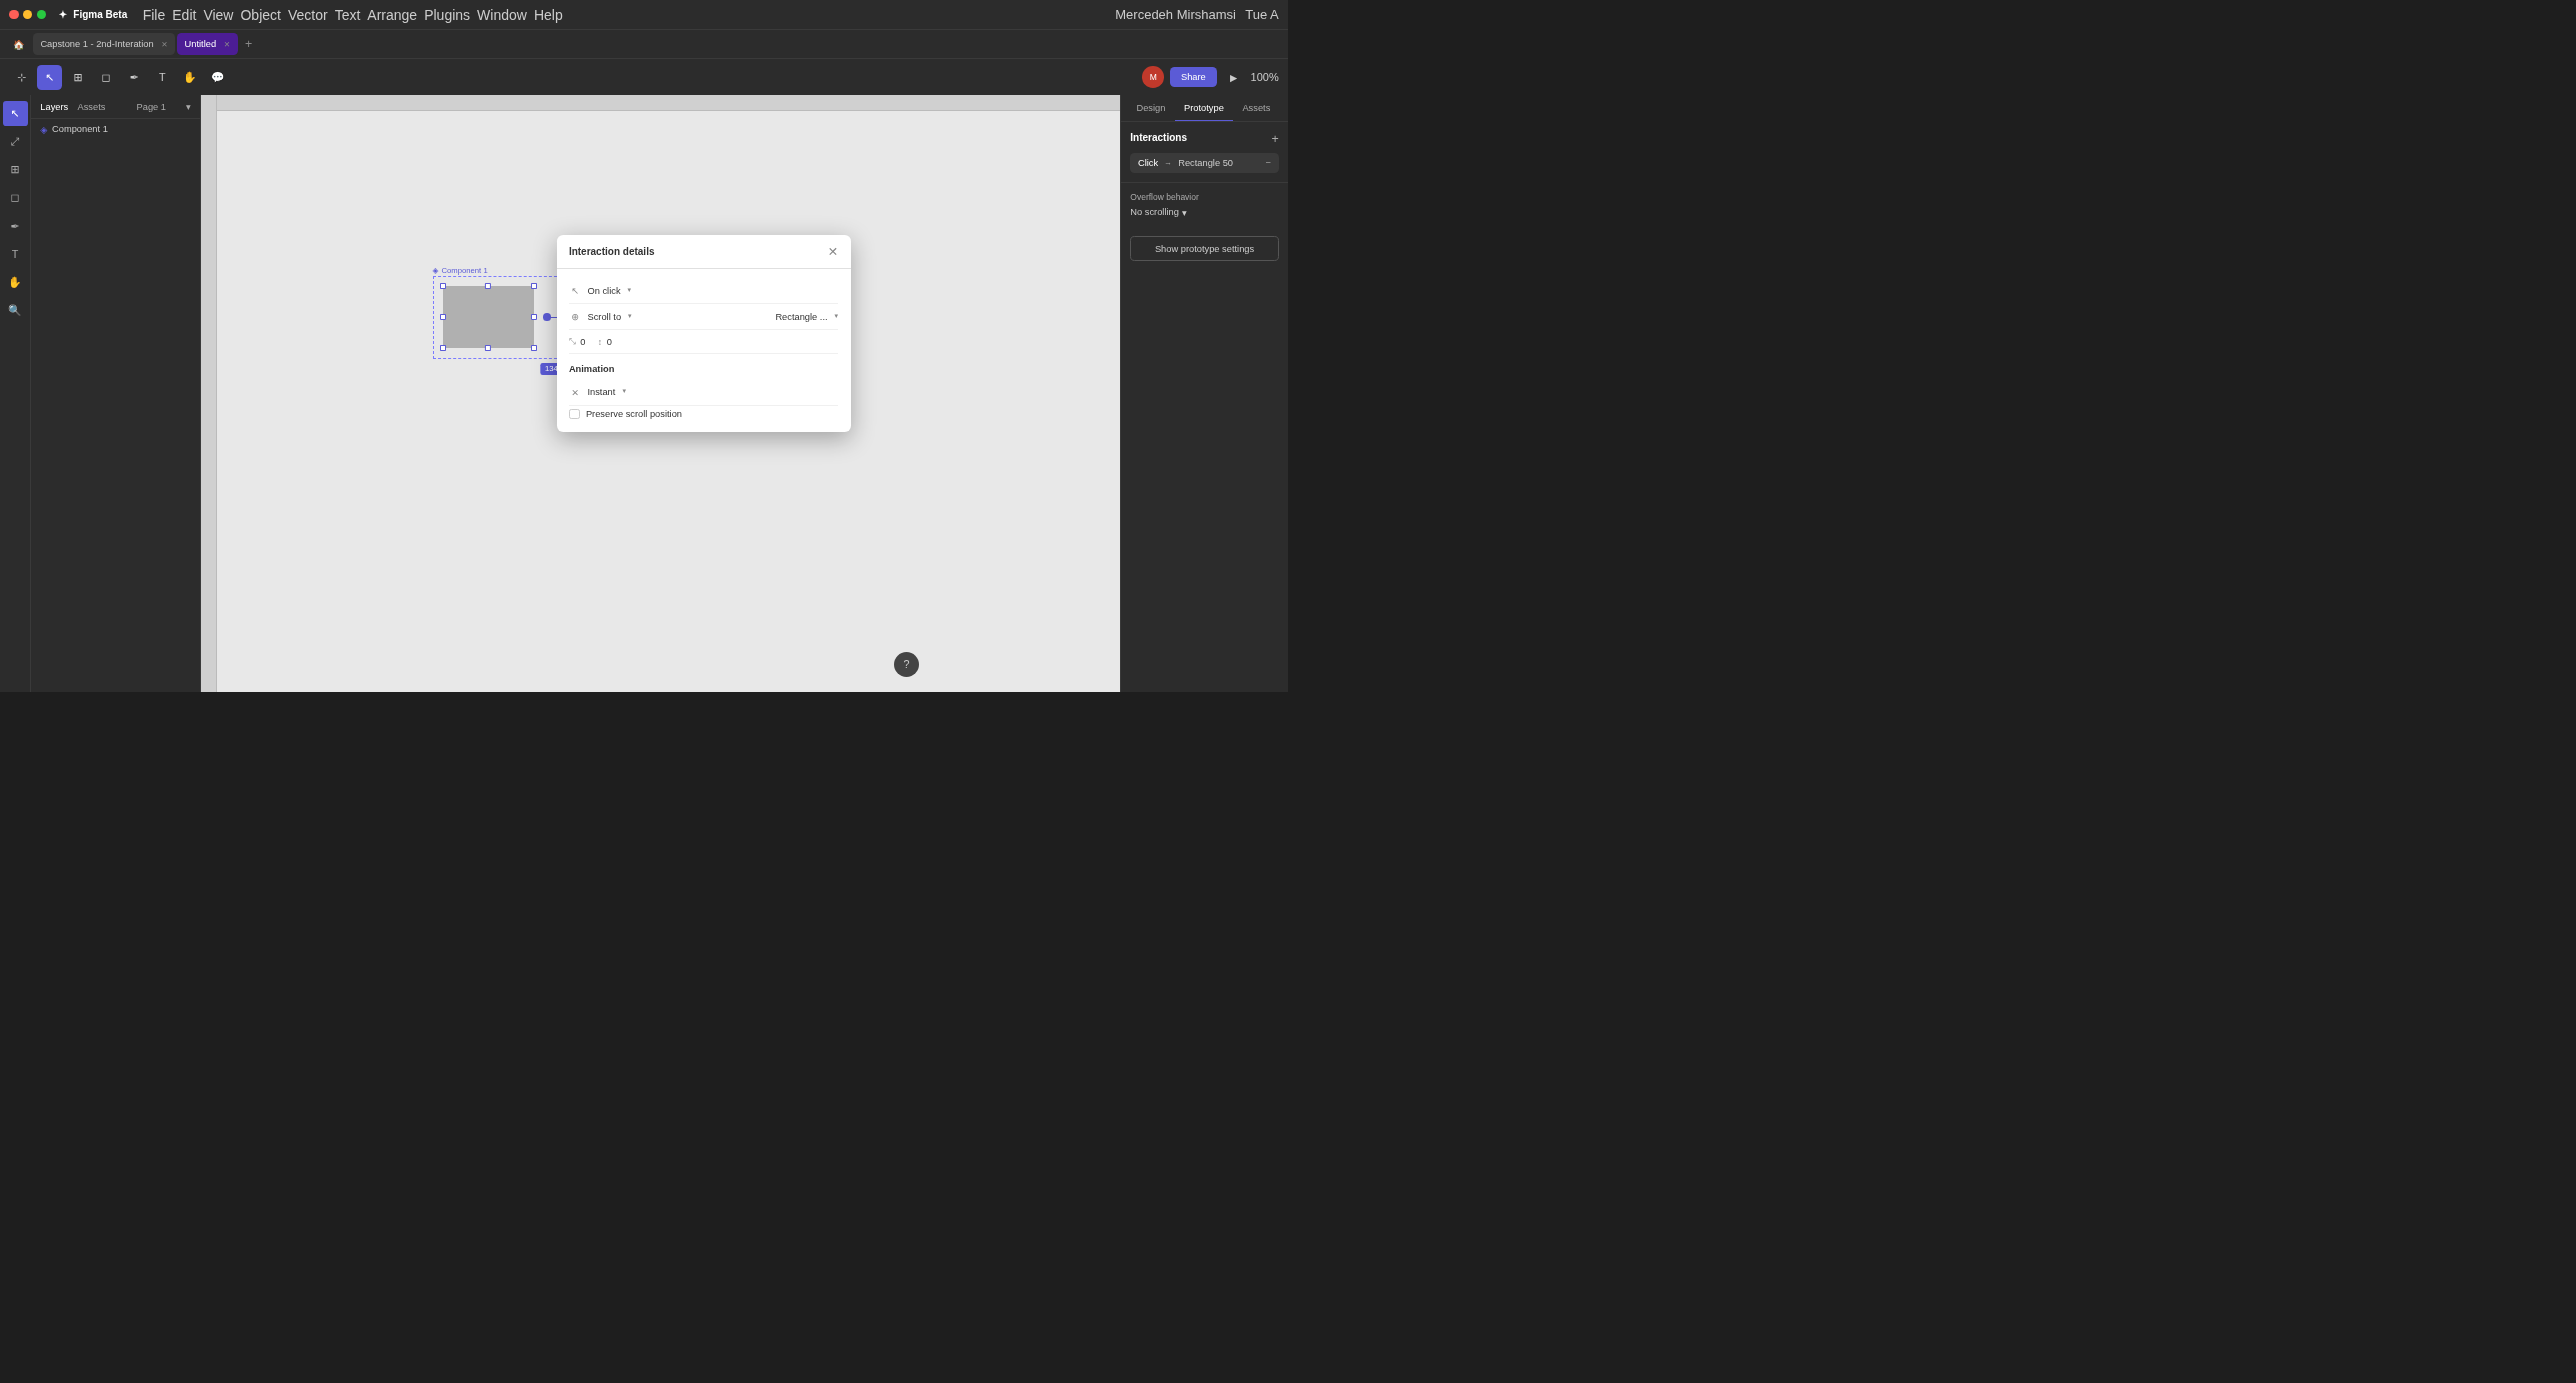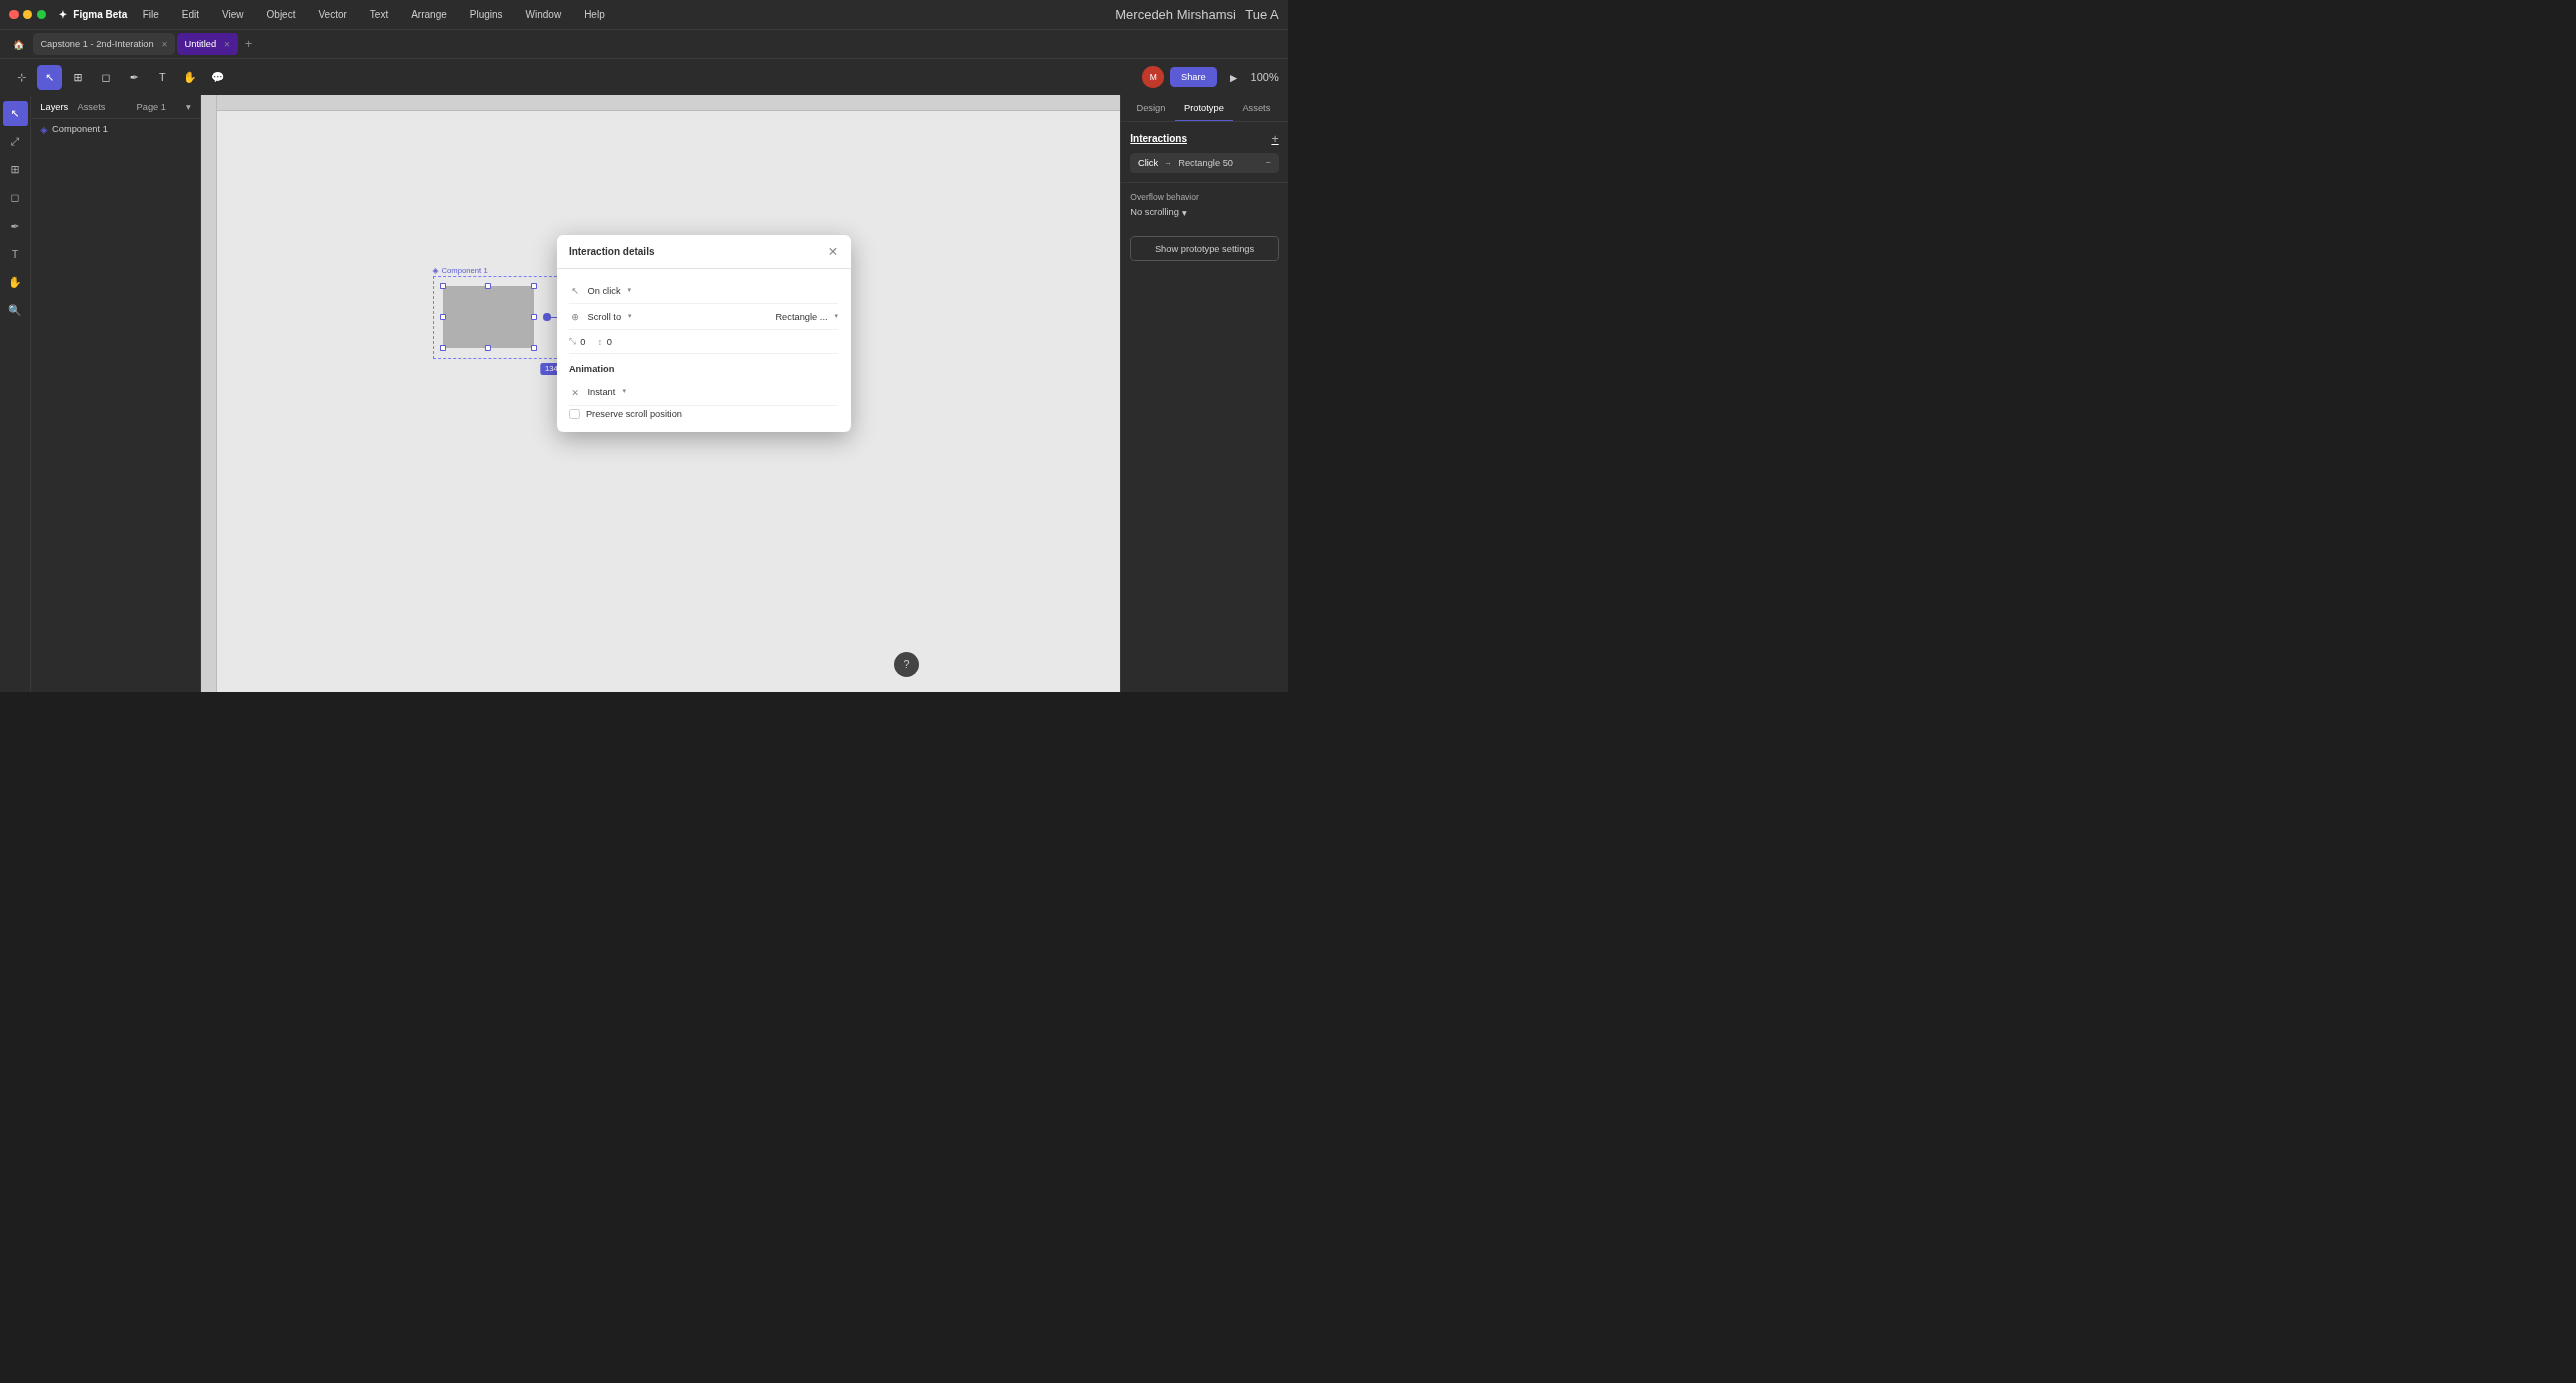--- a/index.html
+++ b/index.html
@@ -14,21 +14,21 @@
       padding: 0 9.3px;
       gap: 6.2px;
       position: relative;
     }
     .traffic-lights { display: flex; gap: 4.6px; align-items: center; }
     .tl { width: 9.3px; height: 9.3px; border-radius: 50%; }
     .tl-close { background: #ff5f57; }
     .tl-min { background: #ffbd2e; }
     .tl-max { background: #28c941; }
     .titlebar-logo { margin-left: 6.2px; font-size: 10px; font-weight: 600; color: #fff; }
-    .titlebar-menu { display: flex; gap: 23px; margin-left: 6.2px; font-size: 10px; color: #ccc; }
+    .titlebar-menu { display: flex; gap: 7px; margin-left: 6.2px; font-size: 14px; color: #ccc; }
     .titlebar-menu span { cursor: pointer; }
     .titlebar-right { margin-left: auto; display: flex; align-items: center; gap: 9.3px; font-size: 13px; color: #ccc; }
 
     
     .tabbar {
       height: 29px;
       background: #2c2c2c;
       border-top: 0.8px solid #3a3a3a;
       display: flex;
       align-items: center;
@@ -284,24 +284,23 @@
       color: #aaa;
       cursor: pointer;
       border-bottom: 1.5px solid transparent;
     }
     .right-tab.active { color: #fff; border-bottom-color: #5b5bd6; }
 
     
     .interactions-section { padding: 9.3px; }
     .section-header {
       display: flex;
-      align-items: center;
+      align-items: flex-start;
       justify-content: space-between;
       margin-bottom: 7.7px;
-      text-decoration: underline;
     }
     .section-title { font-size: 10px; font-weight: 600; color: #fff; }
     .add-btn { color: #aaa; font-size: 12.4px; cursor: pointer; }
 
     .interaction-row {
       display: flex;
       align-items: center;
       background: #3a3a3a;
       border-radius: 4.6px;
       padding: 4.6px 7.7px;

